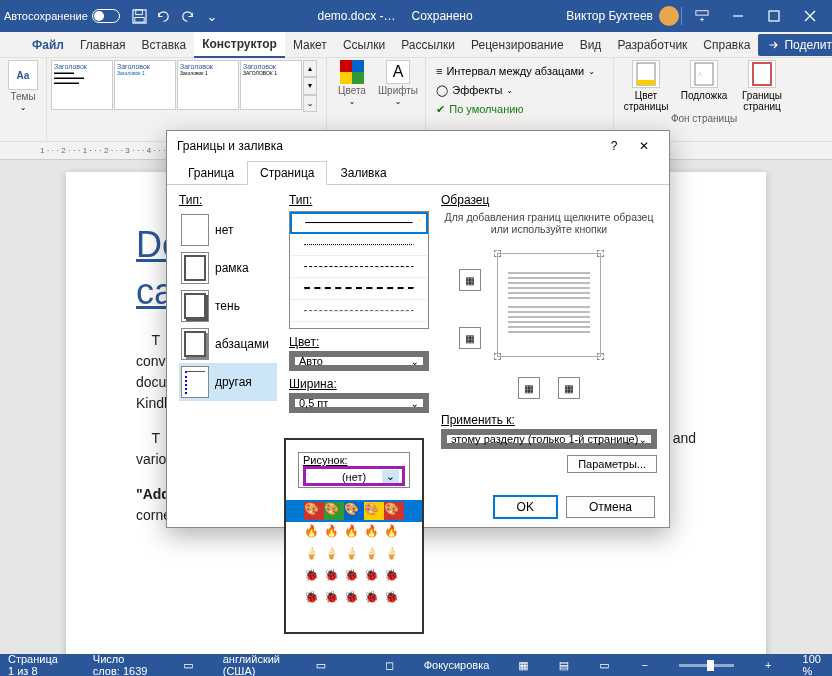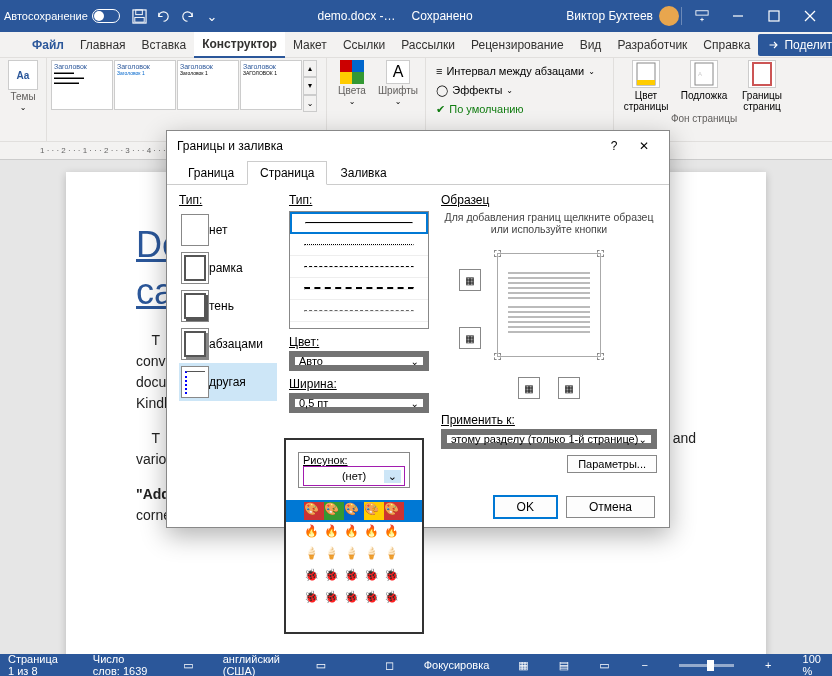--- a/index.html
+++ b/index.html
@@ -54,21 +54,21 @@
 .dialog { position: absolute; left: 166px; top: 130px; width: 504px; height: 398px; background: #fff; border: 1px solid #888; box-shadow: 0 8px 24px rgba(0,0,0,0.3); display: flex; flex-direction: column; }
 .dlg-title { height: 30px; display: flex; align-items: center; padding: 0 10px; font-size: 12px; }
 .dlg-title span:first-child { flex: 1; }
 .dlg-tabs { display: flex; border-bottom: 1px solid #ccc; padding: 0 8px; font-size: 12px; }
 .dlg-tab { padding: 4px 12px; cursor: pointer; border: 1px solid transparent; border-bottom: none; margin-bottom: -1px; }
 .dlg-tab.active { border-color: #ccc; background: #fff; border-bottom: 1px solid #fff; }
 .dlg-body { flex: 1; display: flex; padding: 8px 12px; gap: 12px; font-size: 12px; position: relative; }
 .col1 { width: 98px; }
 .col1 .lbl { text-decoration: underline; }
 .type-list { margin-top: 4px; }
-.type-item { display: flex; align-items: center; padding: 3px 2px; cursor: pointer; }
+.type-item { display: flex; align-items: center; gap: 6px; padding: 3px 2px; cursor: pointer; }
 .type-item.active { background: #cde6f7; }
 .type-icon { width: 28px; height: 32px; border: 1px solid #888; background: #fff; display: flex; align-items: center; justify-content: center; }
 .type-icon.none { position: relative; }
 .type-icon.box::after { content: ""; width: 18px; height: 22px; border: 2px solid #555; display: block; }
 .type-icon.shadow::after { content: ""; width: 18px; height: 22px; border: 2px solid #555; box-shadow: 2px 2px 0 #555; display: block; }
 .type-icon.threed::after { content: ""; width: 18px; height: 22px; border: 2px solid #555; box-shadow: 2px 2px 0 #888; display: block; }
 .type-icon.custom::after { content: ""; width: 18px; height: 22px; border-left: 2px dotted #00f; border-top: 1px solid #555; display: block; }
 .col2 { width: 140px; }
 .style-box { border: 1px solid #888; height: 118px; margin-top: 4px; overflow: hidden; }
 .style-row { height: 22px; border-bottom: 1px solid #eee; display: flex; align-items: center; justify-content: center; }
@@ -95,21 +95,21 @@
 .prev-btn { position: absolute; width: 22px; height: 22px; border: 1px solid #888; background: #fff; display: flex; align-items: center; justify-content: center; font-size: 10px; }
 .apply-row { margin-top: 14px; }
 .params-btn { float: right; margin-top: 6px; border: 1px solid #888; background: #fdfdfd; padding: 2px 10px; font-size: 11px; }
 .dlg-footer { height: 40px; display: flex; justify-content: flex-end; align-items: center; gap: 8px; padding: 0 14px; }
 .btn { border: 1px solid #888; background: #fdfdfd; padding: 3px 22px; font-size: 12px; cursor: pointer; }
 .btn.primary { border: 2px solid #0078d4; }
 
 .dropdown { position: absolute; left: 284px; top: 438px; width: 140px; background: #fff; border: 2px solid #333; z-index: 50; }
 .dd-field { border: 1px solid #888; margin: 12px; padding: 1px 4px; font-size: 11px; }
 .dd-label { text-decoration: underline; }
-.dd-combo { height: 20px; border: 1px solid #a21caf; display: flex; align-items: center; padding: 0 4px; font-size: 11px; text-align: center; justify-content: center; position: relative; }
+.dd-combo { height: 20px; border: 3px solid #a21caf; display: flex; align-items: flex-end; padding: 0 4px; font-size: 11px; text-align: center; justify-content: center; position: relative; }
 .dd-combo::after { content: "⌄"; position: absolute; right: 3px; background: #cde6f7; padding: 0 4px; }
 .dd-list { height: 132px; overflow: hidden; }
 .dd-row { height: 22px; display: flex; align-items: center; justify-content: center; }
 .dd-row.sel { background: #0078d4; }
 .art { display: flex; gap: 0; }
 .art span { width: 20px; height: 18px; display: inline-block; }
 
 .statusbar { position: absolute; bottom: 0; left: 0; right: 0; height: 22px; background: #2b579a; color: #fff; display: flex; align-items: center; font-size: 11px; padding: 0 8px; gap: 28px; }
 .sb-sep { flex: 1; }
 .sb-icon { width: 18px; text-align: center; }

